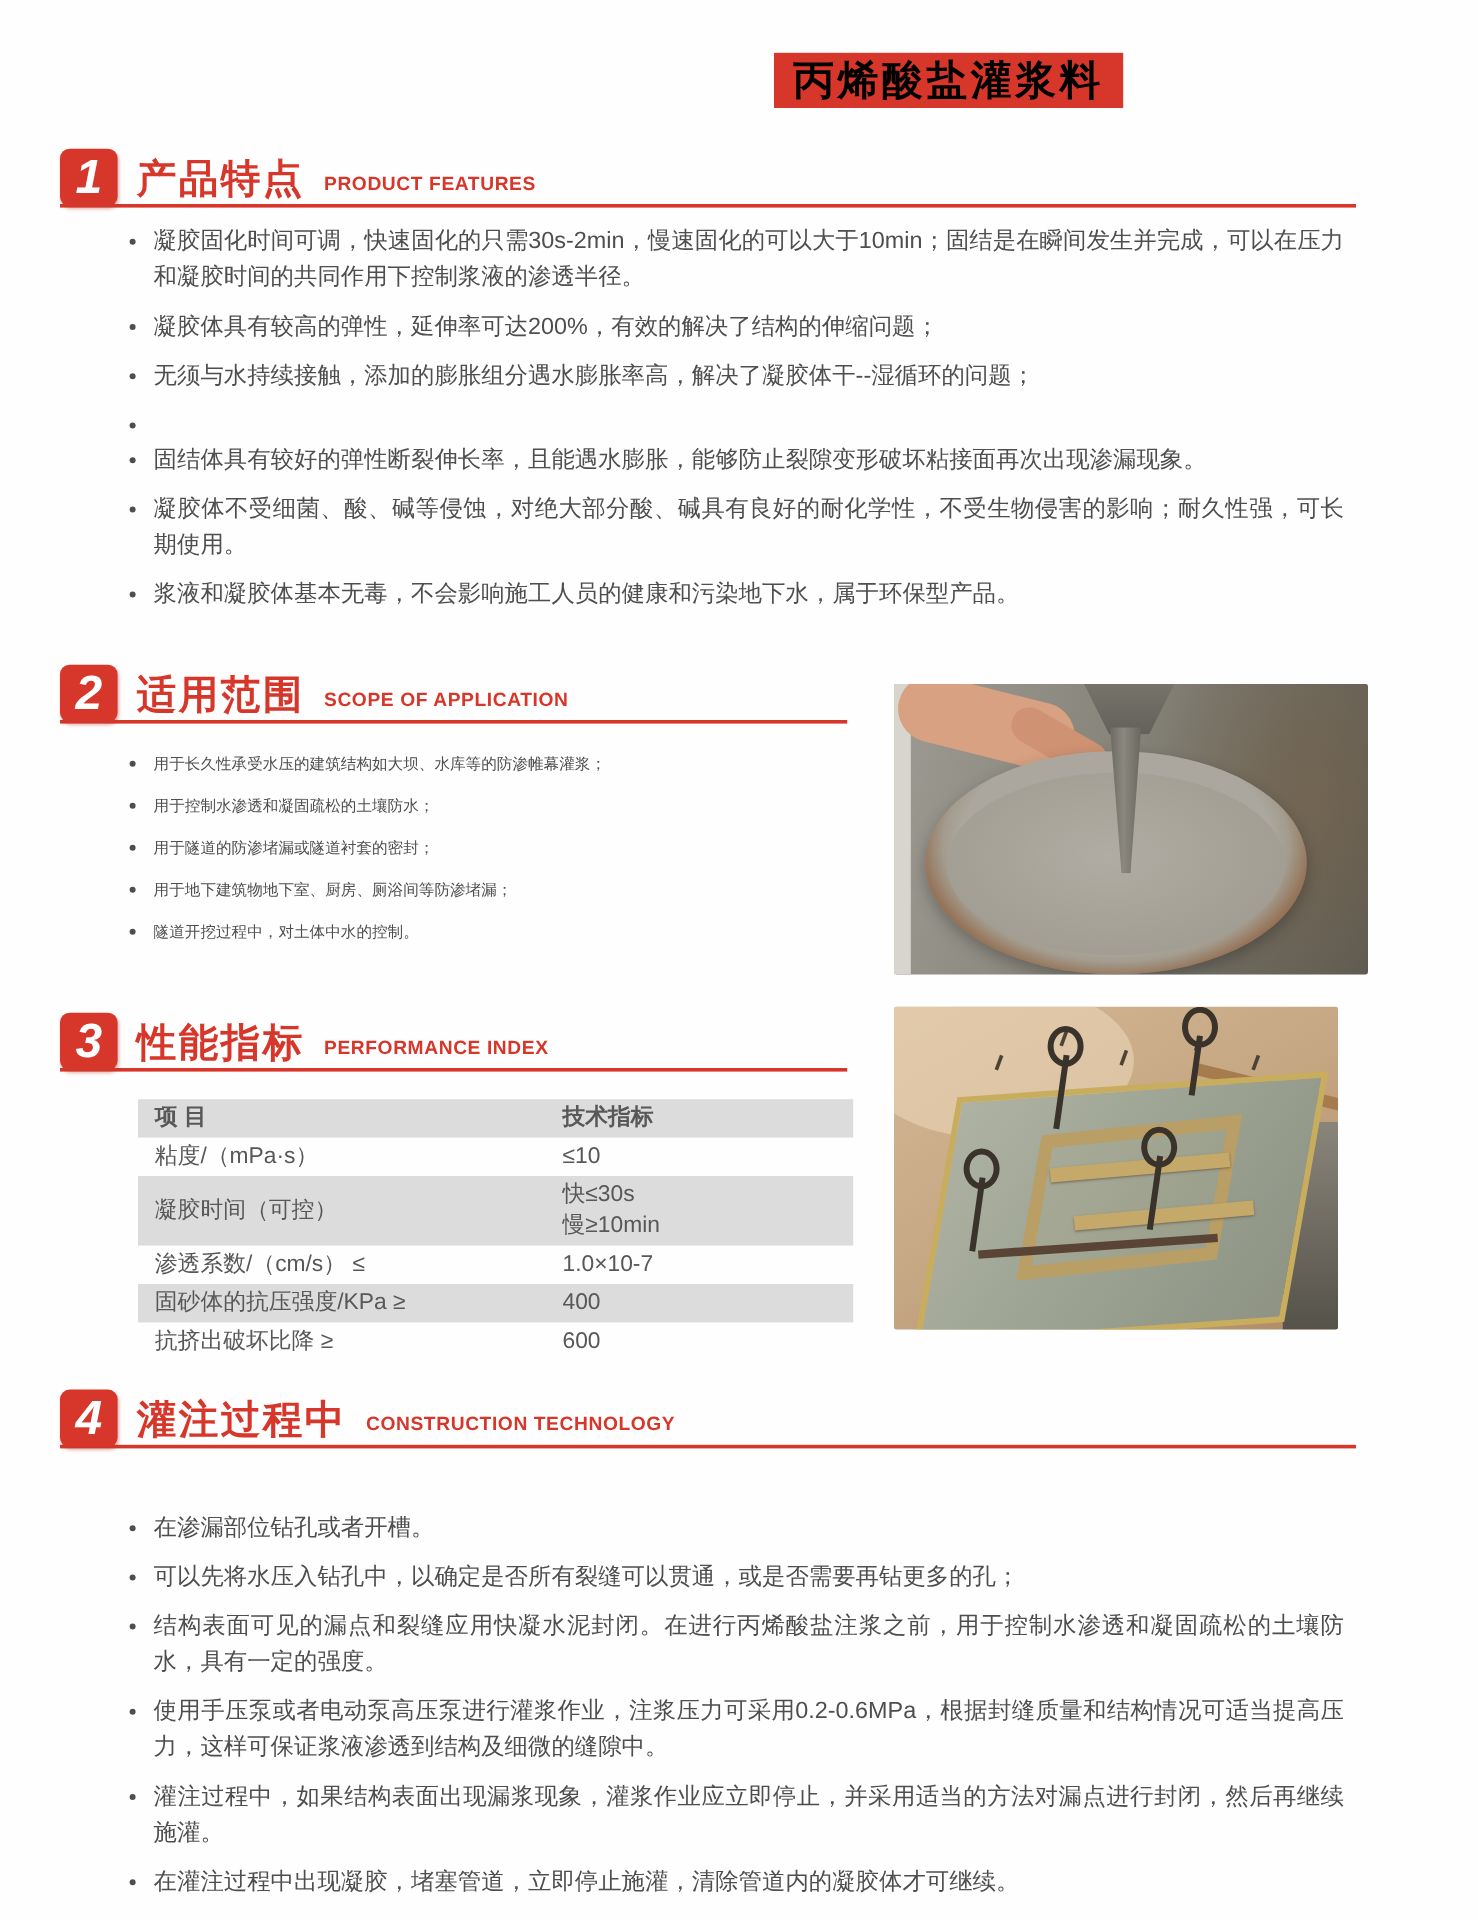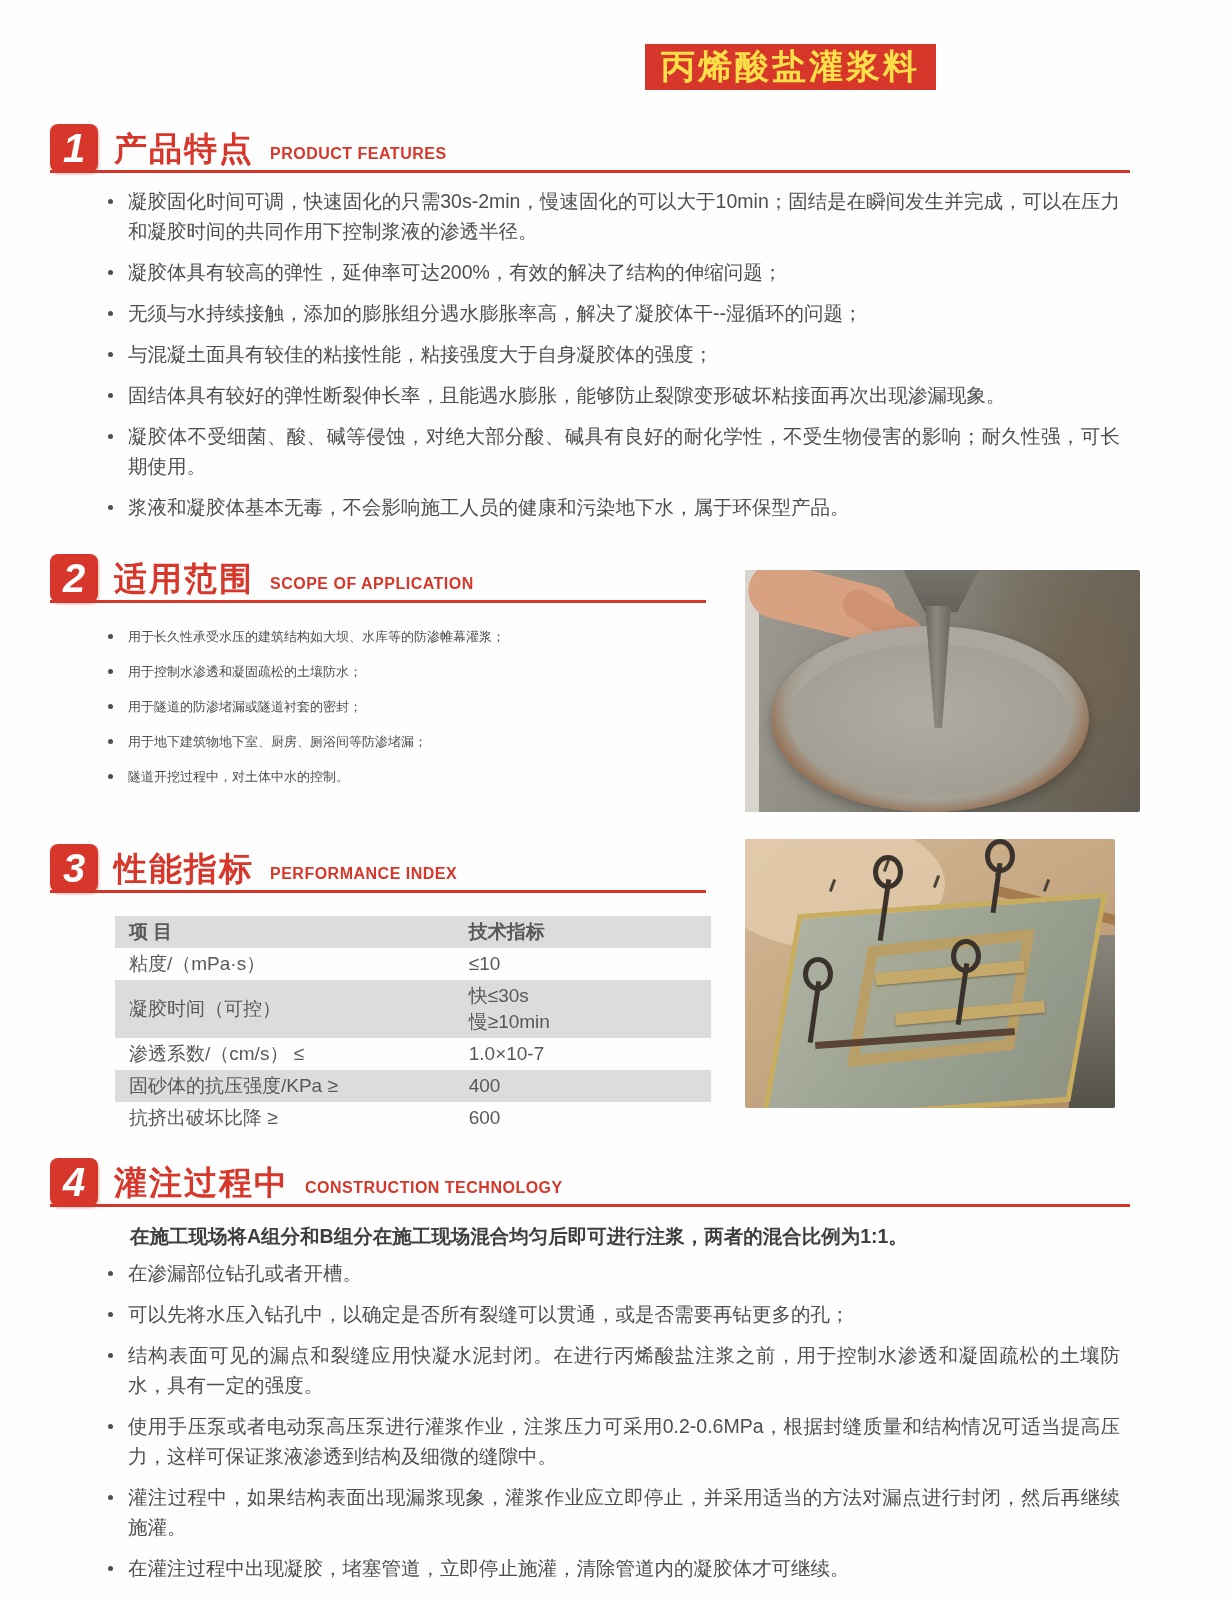--- a/index.html
+++ b/index.html
@@ -8,21 +8,21 @@
     --gray-row:#dcdcdc;
   }
   html,body{margin:0;padding:0;background:#ffffff;}
   .page{
     position:relative;width:1232px;height:1600px;background:#fefefe;overflow:hidden;
     font-family:"Liberation Sans","DejaVu Sans",sans-serif;
   }
   
   .banner{
     position:absolute;left:645px;top:44px;height:46px;
-    background:var(--red);color:#fde047;font-size:34px;font-weight:bold;
+    background:var(--red);color:#000000;font-size:34px;font-weight:bold;
     letter-spacing:3px;padding:0 16px;display:flex;align-items:center;
   }
   
   .sec-header{
     position:absolute;display:flex;align-items:flex-end;gap:16px;
     border-bottom:3px solid var(--red);padding-bottom:5px;
   }
   .sec-num{
     width:48px;height:48px;background:var(--red);border-radius:8px;
     color:#fff;font-size:40px;font-weight:bold;font-style:italic;
@@ -126,21 +126,20 @@
     <div class="li">
         <span class="dot"></span>
         <span class="li-text">凝胶体具有较高的弹性，延伸率可达200%，有效的解决了结构的伸缩问题；</span>
       </div>
     <div class="li">
         <span class="dot"></span>
         <span class="li-text">无须与水持续接触，添加的膨胀组分遇水膨胀率高，解决了凝胶体干--湿循环的问题；</span>
       </div>
     <div class="li">
         <span class="dot"></span>
-        <span class="li-text">与混凝土面具有较佳的粘接性能，粘接强度大于自身凝胶体的强度；</span>
       </div>
     <div class="li">
         <span class="dot"></span>
         <span class="li-text">固结体具有较好的弹性断裂伸长率，且能遇水膨胀，能够防止裂隙变形破坏粘接面再次出现渗漏现象。</span>
       </div>
     <div class="li">
         <span class="dot"></span>
         <span class="li-text">凝胶体不受细菌、酸、碱等侵蚀，对绝大部分酸、碱具有良好的耐化学性，不受生物侵害的影响；耐久性强，可长期使用。</span>
       </div>
     <div class="li">
@@ -262,21 +261,20 @@
         <div class="stem"></div>
       </div>
   </div>
 
   <div class="sec-header" style="left:50px;top:1158px;width:1080px;">
     <div class="sec-num">4</div>
     <div class="sec-title">灌注过程中</div>
     <div class="sec-sub">CONSTRUCTION TECHNOLOGY</div>
   </div>
 
-  <div class="intro">在施工现场将A组分和B组分在施工现场混合均匀后即可进行注浆，两者的混合比例为1:1。</div>
 
   <div class="blist" style="left:108px;top:1258px;width:1012px;">
     <div class="li">
         <span class="dot"></span>
         <span class="li-text">在渗漏部位钻孔或者开槽。</span>
       </div>
     <div class="li">
         <span class="dot"></span>
         <span class="li-text">可以先将水压入钻孔中，以确定是否所有裂缝可以贯通，或是否需要再钻更多的孔；</span>
       </div>

